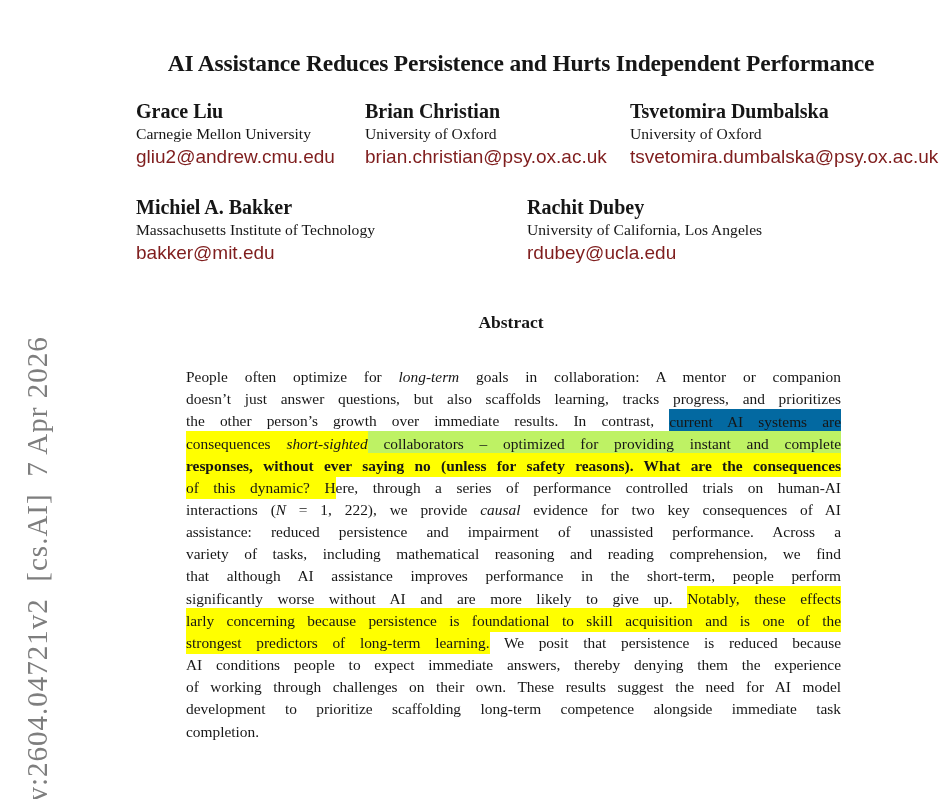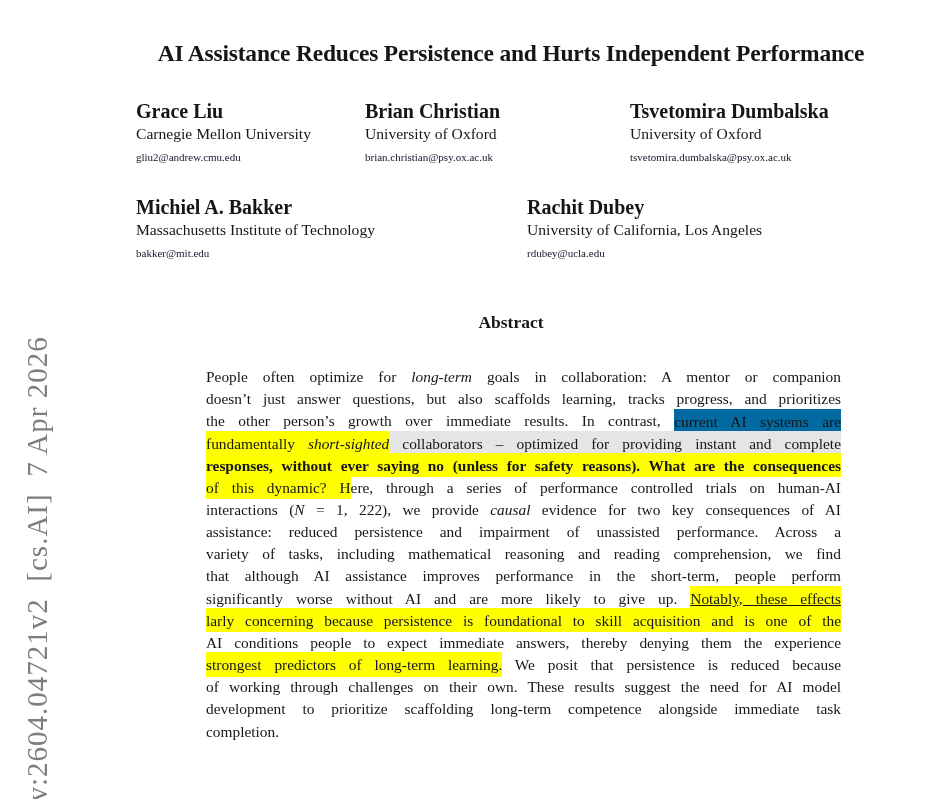--- a/index.html
+++ b/index.html
@@ -17,23 +17,23 @@
     left: 96px; top: 40px; width: 830px;
     text-align: center;
     font-weight: bold;
     font-size: 23.5px;
     letter-spacing: -0.2px;
   }
   .author { position: absolute; }
   .author .name  { font-weight: bold; font-size: 20px; line-height: 23px; }
   .author .affil { font-size: 15.6px; line-height: 21px; }
   .author .email {
-    font-family: Liberation Serif, serif;
-    font-size: 11px; line-height: 20px; margin-top: 3px;
-    color: #0f172a;
+    font-family: Liberation Sans, sans-serif;
+    font-size: 19px; line-height: 20px; margin-top: 3px;
+    color: #7f1d1d;
   }
   #author-0 { left: 136px; top: 100px; }
   #author-1 { left: 365px; top: 100px; }
   #author-2 { left: 630px; top: 100px; }
   #author-3 { left: 136px; top: 196px; }
   #author-4 { left: 527px; top: 196px; }
 
   .abstract-heading {
     position: absolute;
     left: 96px; top: 312px; width: 830px;
@@ -44,21 +44,20 @@
   .abstract {
     position: absolute;
     left: 186px; top: 366px; width: 655px;
     font-size: 15.4px;
   }
   .abs-line {
     text-align: justify;
     text-align-last: justify;
     line-height: 22.15px;
     white-space: nowrap;
-    margin-left: 20px;
   }
   .abs-line.last { text-align-last: left; }
   .hl { padding: 3.6px 0; }
   .it { font-style: italic; }
 
   .arxiv-vertical {
     position: absolute;
     left: 21px; top: 857px;
     transform-origin: 0 0;
     transform: rotate(-90deg);
@@ -68,21 +67,21 @@
     letter-spacing: 1px;
   }
 </style>
 </head>
 <body>
 
 <div class="page">
 
   <div class="arxiv-vertical">arXiv:2604.04721v2  [cs.AI]  7 Apr 2026</div>
 
-  <h1 class="paper-title" style="margin:0;">AI Assistance Reduces Persistence and Hurts Independent Performance</h1>
+  <h1 class="paper-title" style="margin:10px;">AI Assistance Reduces Persistence and Hurts Independent Performance</h1>
 
   <div class="author" id="author-0">
     <div class="name">Grace Liu</div>
     <div class="affil">Carnegie Mellon University</div>
     <div class="email">gliu2@andrew.cmu.edu</div>
   </div>
   <div class="author" id="author-1">
     <div class="name">Brian Christian</div>
     <div class="affil">University of Oxford</div>
     <div class="email">brian.christian@psy.ox.ac.uk</div>
@@ -102,29 +101,29 @@
     <div class="affil">University of California, Los Angeles</div>
     <div class="email">rdubey@ucla.edu</div>
   </div>
 
   <div class="abstract-heading">Abstract</div>
 
   <div class="abstract">
       <div class="abs-line"><span>People often optimize for </span><span class="it">long-term</span><span> goals in collaboration: A mentor or companion</span></div>
       <div class="abs-line"><span>doesn’t just answer questions, but also scaffolds learning, tracks progress, and prioritizes</span></div>
       <div class="abs-line"><span>the other person’s growth over immediate results. In contrast, </span><span class="hl" style="background: #0369a1;">current AI systems are</span></div>
-      <div class="abs-line"><span class="hl" style="background: rgb(255, 255, 0);">fundamentally </span><span class="hl it" style="background: rgb(255, 255, 0);">short-sighted</span><span class="hl" style="background: #e5e5e5;"> collaborators – optimized for providing instant and complete</span></div>
+      <div class="abs-line"><span class="hl" style="background: rgb(255, 255, 0);">consequences </span><span class="hl it" style="background: rgb(255, 255, 0);">short-sighted</span><span class="hl" style="background: #bef264;"> collaborators – optimized for providing instant and complete</span></div>
       <div class="abs-line"><span class="hl" style="background: rgb(255, 255, 0); font-weight: bold;">responses, without ever saying no (unless for safety reasons). What are the consequences</span></div>
       <div class="abs-line"><span class="hl" style="background: rgb(255, 255, 0);">of this dynamic? H</span><span>ere, through a series of performance controlled trials on human-AI</span></div>
       <div class="abs-line"><span>interactions (</span><span class="it">N</span><span> = 1, 222), we provide </span><span class="it">causal</span><span> evidence for two key consequences of AI</span></div>
       <div class="abs-line"><span>assistance: reduced persistence and impairment of unassisted performance. Across a</span></div>
       <div class="abs-line"><span>variety of tasks, including mathematical reasoning and reading comprehension, we find</span></div>
       <div class="abs-line"><span>that although AI assistance improves performance in the short-term, people perform</span></div>
-      <div class="abs-line"><span>significantly worse without AI and are more likely to give up. </span><span class="hl" style="background: rgb(255, 255, 0); text-decoration: underline;">Notably, these effects</span></div>
+      <div class="abs-line"><span>significantly worse without AI and are more likely to give up. </span><span class="hl" style="background: rgb(255, 255, 0);">Notably, these effects</span></div>
       <div class="abs-line"><span class="hl" style="background: rgb(255, 255, 0);">larly concerning because persistence is foundational to skill acquisition and is one of the</span></div>
+      <div class="abs-line"><span class="hl" style="background: rgb(255, 255, 0);">strongest predictors of long-term learning.</span><span> We posit that persistence is reduced because</span></div>
       <div class="abs-line"><span>AI conditions people to expect immediate answers, thereby denying them the experience</span></div>
-      <div class="abs-line"><span class="hl" style="background: rgb(255, 255, 0);">strongest predictors of long-term learning.</span><span> We posit that persistence is reduced because</span></div>
       <div class="abs-line"><span>of working through challenges on their own. These results suggest the need for AI model</span></div>
       <div class="abs-line"><span>development to prioritize scaffolding long-term competence alongside immediate task</span></div>
       <div class="abs-line last"><span>completion.</span></div>
     </div>
 
 </div>
 
 </body></html>

